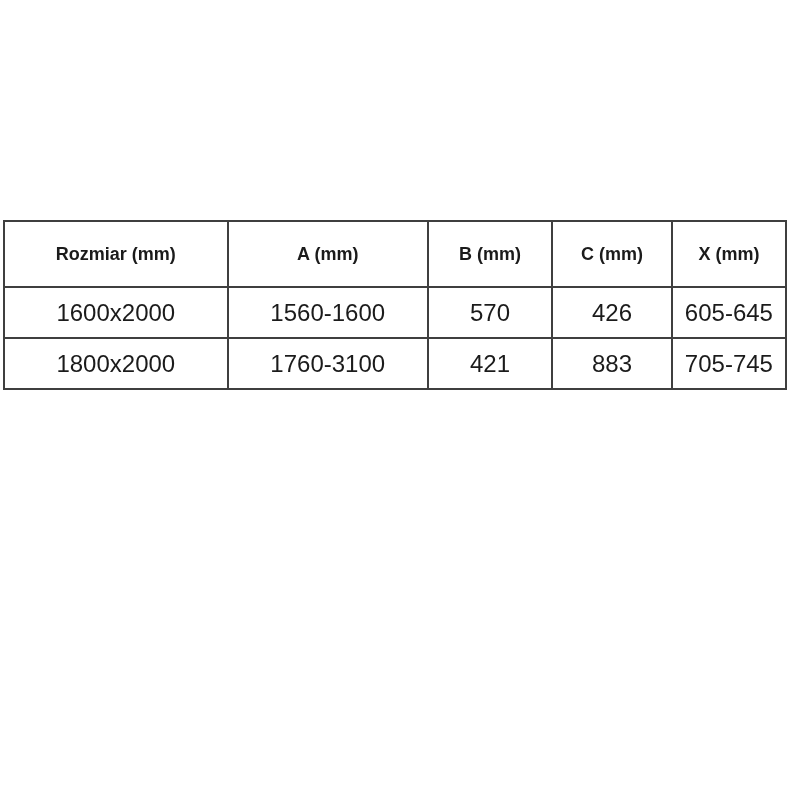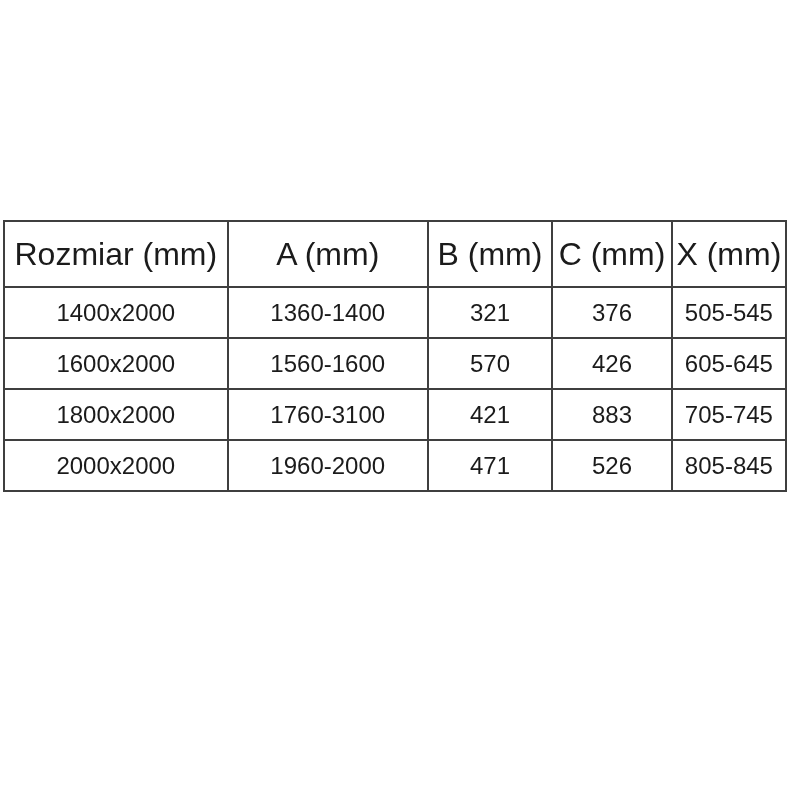--- a/index.html
+++ b/index.html
@@ -41,22 +41,22 @@
     border: 2px solid var(--border-color);
     text-align: center;
     vertical-align: middle;
     color: var(--text-color);
     padding: 0;
     overflow: hidden;
     white-space: nowrap;
   }
   table.spec-table th {
     height: 66px;
-    font-size: 32px;
-    font-weight: normal;
+    font-size: 18px;
+    font-weight: bold;
   }
   table.spec-table td {
     height: 51px;
     font-size: 24px;
     font-weight: normal;
   }
 </style>
 </head>
 <body>
 
@@ -73,42 +73,28 @@
       <tr id="header-row">
           <th>Rozmiar (mm)</th>
           <th>A (mm)</th>
           <th>B (mm)</th>
           <th>C (mm)</th>
           <th>X (mm)</th>
         </tr>
     </thead>
     <tbody id="table-body">
         <tr>
-          <td>1400x2000</td>
-          <td>1360-1400</td>
-          <td>321</td>
-          <td>376</td>
-          <td>505-545</td>
-        </tr>
-        <tr>
           <td>1600x2000</td>
           <td>1560-1600</td>
           <td>570</td>
           <td>426</td>
           <td>605-645</td>
         </tr>
         <tr>
           <td>1800x2000</td>
           <td>1760-3100</td>
           <td>421</td>
           <td>883</td>
           <td>705-745</td>
         </tr>
-        <tr>
-          <td>2000x2000</td>
-          <td>1960-2000</td>
-          <td>471</td>
-          <td>526</td>
-          <td>805-845</td>
-        </tr>
       </tbody>
   </table>
 </div>
 
 </body></html>

